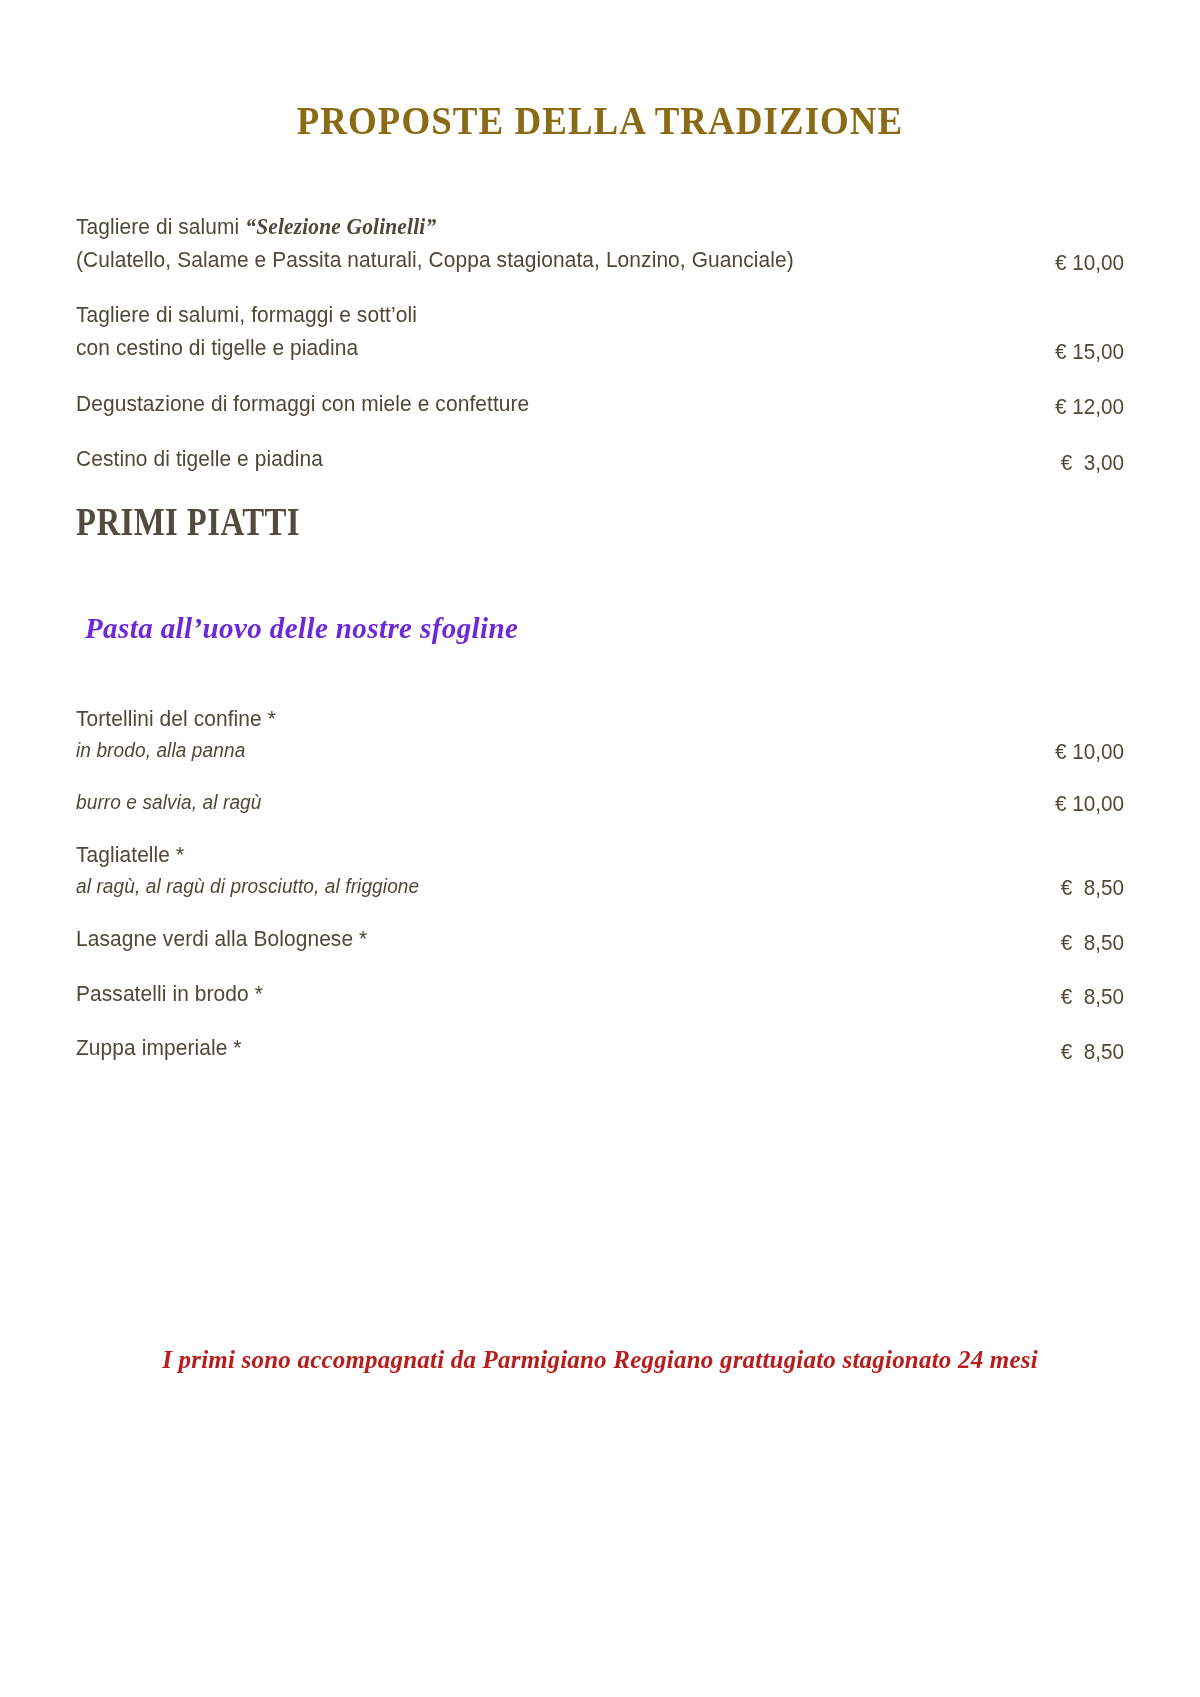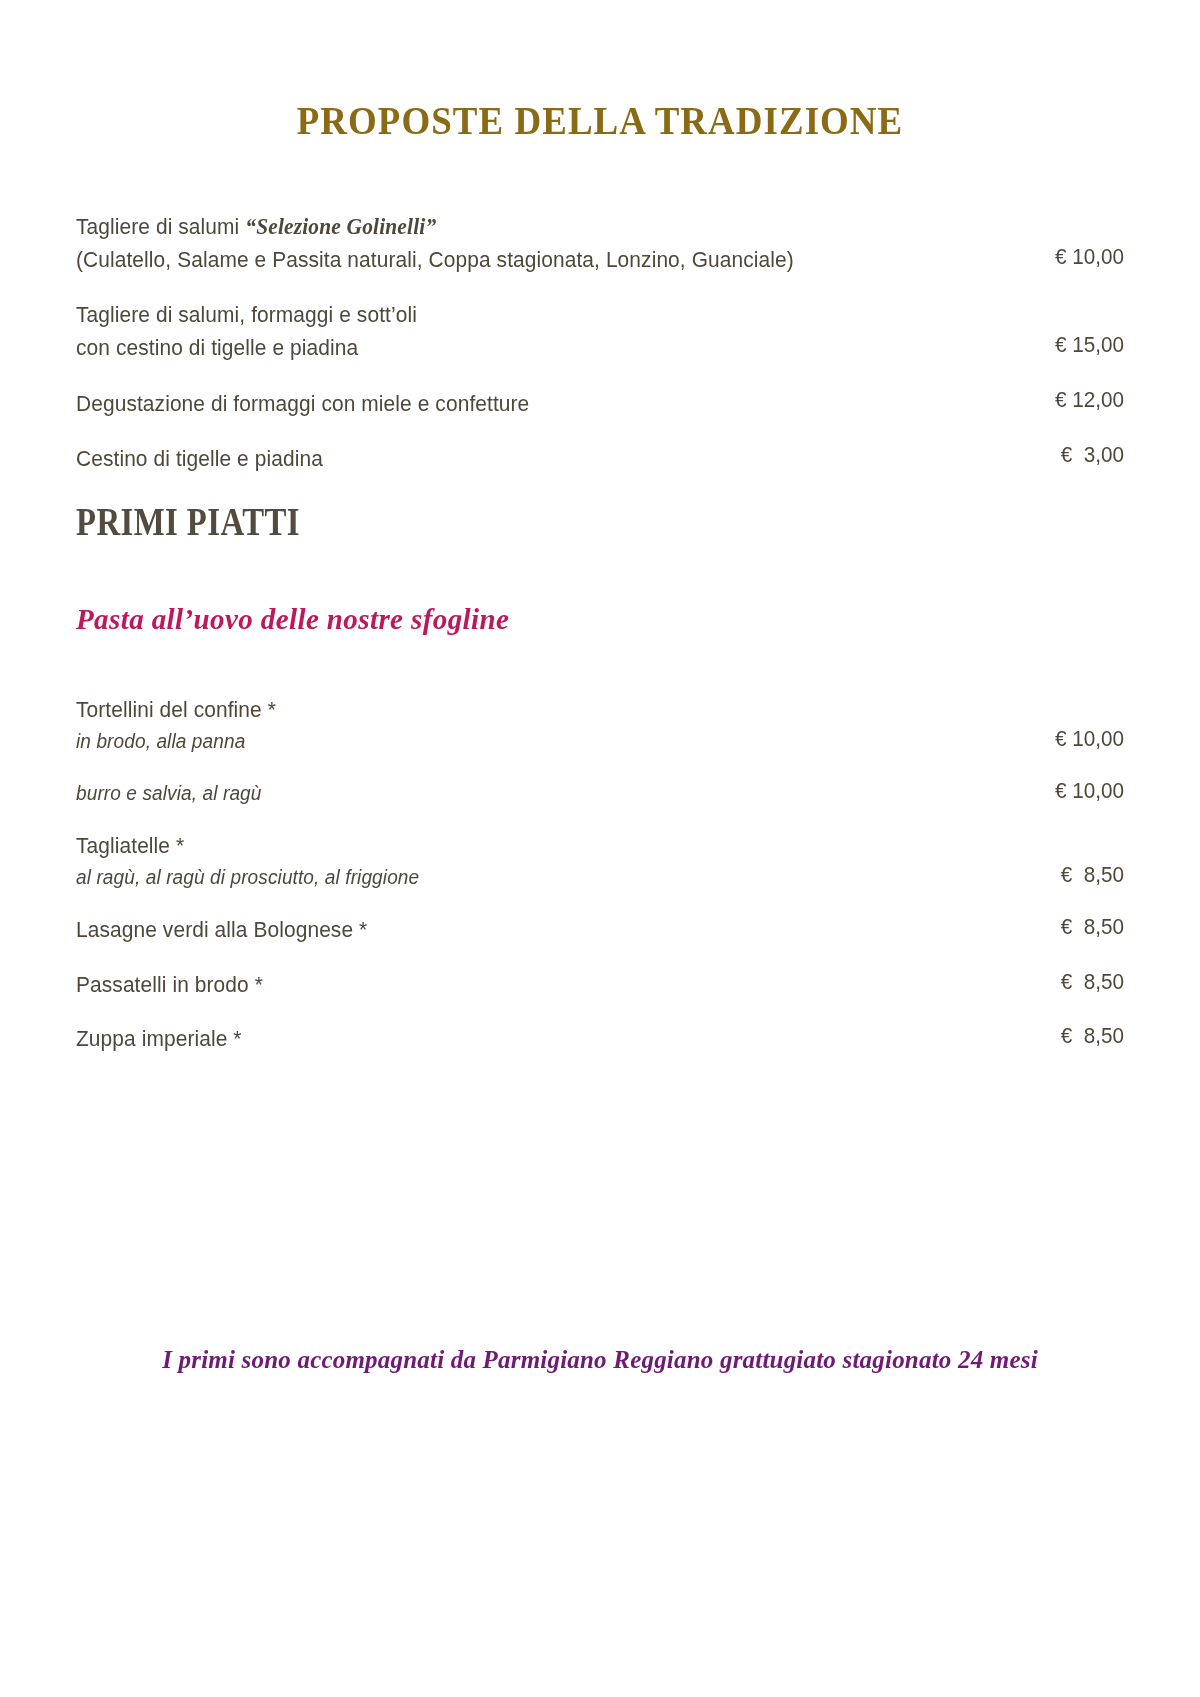--- a/index.html
+++ b/index.html
@@ -56,23 +56,23 @@
 
   #antipasti-heading-wrap { margin-top: 82px; }
   #primi-heading-wrap     { }
 
   
   .script-subheading {
     font-family: "Liberation Serif", serif;
     font-style: italic;
     font-weight: 700;
     font-size: 29px;
-    color: #be185d;
+    color: #6d28d9;
     letter-spacing: 0.4px;
-    margin: 0;
+    margin: 9px;
     padding-left: 76px;
     padding-top: 58px;
     white-space: nowrap;
   }
 
   
   .items {
     margin: 0;
     padding: 0;
     list-style: none;
@@ -81,21 +81,21 @@
   #antipasti-items { margin-top: 66px; }
   #primi-items     { margin-top: 58px; }
 
   .item {
     display: block;
     margin-bottom: 22px;
   }
 
   .item-row {
     display: flex;
-    align-items: flex-start;
+    align-items: flex-end;
     justify-content: space-between;
     width: 100%;
   }
 
   .item-name,
   .item-subline,
   .item-desc {
     font-family: "Liberation Sans", sans-serif;
     font-size: 22.5px;
     font-weight: 400;
@@ -139,21 +139,21 @@
   .footer-note {
     position: absolute;
     left: 0;
     right: 0;
     top: 1346px;
     text-align: center;
     font-family: "Liberation Serif", serif;
     font-style: italic;
     font-weight: 700;
     font-size: 25px;
-    color: #701a75;
+    color: #b91c1c;
     letter-spacing: 0.2px;
     white-space: nowrap;
   }
 </style>
 </head>
 <body>
 
 <div class="page">
 
   <h1 class="menu-title">PROPOSTE DELLA TRADIZIONE</h1>

